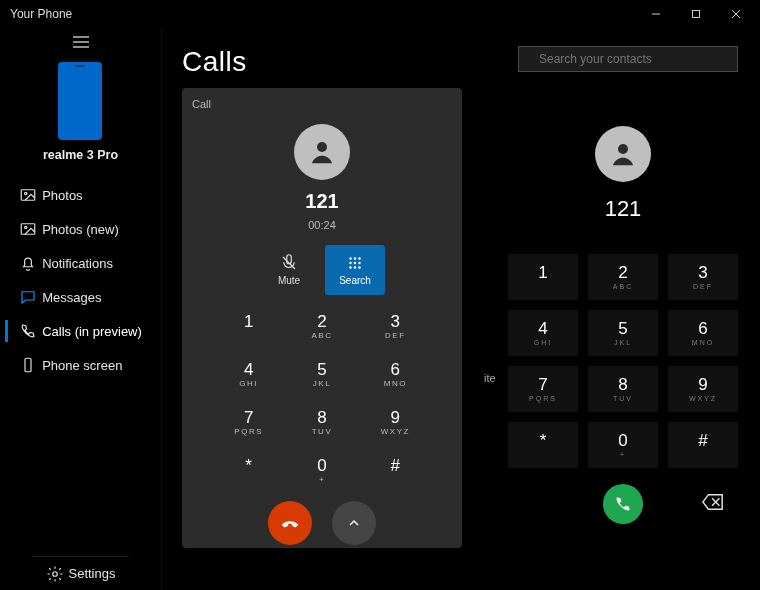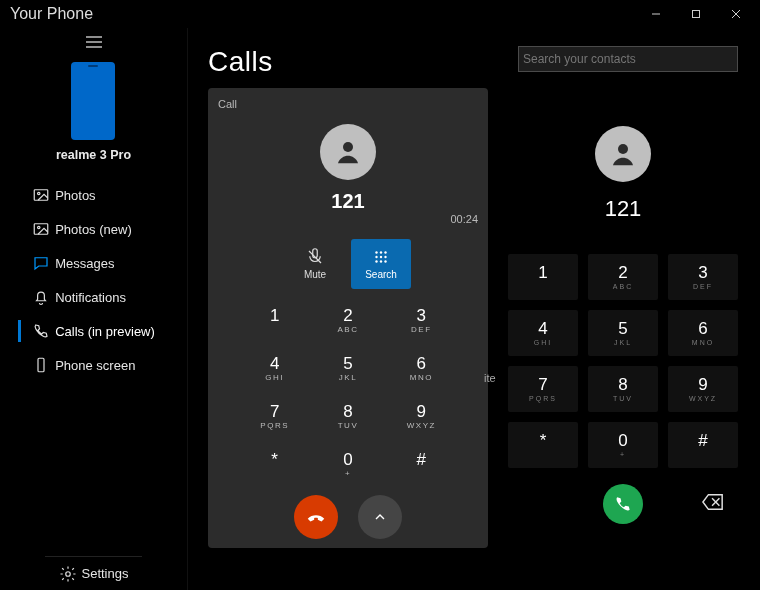--- a/index.html
+++ b/index.html
@@ -1,19 +1,19 @@
 <!DOCTYPE html>
 <html><head>
 <meta charset="utf-8">
 <style>
   * { box-sizing: border-box; margin: 0; padding: 0; font-family: "Segoe UI", Arial, sans-serif; }
   html, body { width: 760px; height: 590px; background: #000; color: #fff; overflow: hidden; }
 
   
-  .titlebar { height: 28px; background: #000; display: flex; align-items: center; padding: 0 4px 0 10px; font-size: 16px; color: #ddd; }
+  .titlebar { height: 28px; background: #000; display: flex; align-items: center; padding: 0 4px 0 10px; font-size: 12px; color: #ddd; }
   .titlebar .title { flex: 1; }
   .titlebar .winbtn { width: 40px; height: 28px; display: flex; align-items: center; justify-content: center; color: #ccc; }
   .titlebar .winbtn svg { width: 10px; height: 10px; }
 
   
   .main { display: flex; height: calc(590px - 28px); }
 
   
   .sidebar { width: 190px; background: #000; display: flex; flex-direction: column; border-right: 1px solid #111; align-items: center; }
   .hamburger { padding: 6px 14px; height: 28px; color: #ccc; }
@@ -23,52 +23,52 @@
   .device-name { font-size: 12.5px; font-weight: 600; color: #eaeaea; }
   .nav { margin-top: 8px; }
   .nav-item { display:flex; align-items:center; gap:5px; height:34px; padding:0 14px; font-size:13px; color:#e6e6e6; position:relative; }
   .nav-item.active { color:#fff; }
   .nav-item.active::before { content:""; position:absolute; left:0; top:6px; bottom:6px; width:3px; background:#0078d4; }
   .nav-item .icon { width:18px; height:18px; display:flex; align-items:center; justify-content:center; color:#ddd; flex-shrink:0;}
   .sidebar-footer { margin-top:auto; }
   .sidebar-footer .nav-item { border-top:1px solid #222; }
 
   
-  .content { flex:1; display:flex; background:#000; position:relative; }
+  .content { flex:1; display:flex; background:#000; position:relative;gap:26px; }
   .left-pane { flex:0 0 310px; padding:18px 10px 10px 20px; position:relative; }
   .left-pane h1 { font-weight:300; font-size:28px; letter-spacing:0.5px; margin-bottom:10px; }
 
   
   .call-card { width: 280px; height: 460px; background:#2c2c2c; border-radius:4px; padding:10px 10px 14px; box-shadow:0 4px 14px rgba(0,0,0,.5); }
   .call-card .label { font-size:11px; color:#b9b9b9; }
   .avatar { width:56px; height:56px; border-radius:50%; background:#bfbfbf; margin:14px auto 10px; display:flex; align-items:center; justify-content:center; }
   .avatar svg { width:30px; height:30px; color:#2c2c2c; }
   .call-number { text-align:center; font-size:20px; font-weight:600; }
-  .call-timer  { text-align:right; font-size:11px; color:#bbb; }
+  .call-timer  { text-align:center; font-size:11px; color:#bbb; margin-top:6px; }
 
   .action-row { display:flex; justify-content:center; gap:6px; margin-top:14px;align-items:center; }
   .action { width:60px; height:50px; display:flex; flex-direction:column; align-items:center; justify-content:center; gap:3px; font-size:10px; color:#ddd; border-radius:3px; }
   .action.selected { background:#0a6ab0; color:#fff; }
   .action svg { width:18px; height:18px; }
 
   .keypad { width:220px; margin:10px auto 0; display:grid; grid-template-columns:repeat(3,1fr); gap:6px 0; text-align:center; }
   .key { height:42px; display:flex; flex-direction:column; align-items:center; justify-content:center; }
   .key .digit { font-size:17px; color:#fff; }
   .key .sub   { font-size:8px; letter-spacing:1.5px; color:#bbb; margin-top:-1px; }
 
   .bottom-row { display:flex; justify-content:center; gap:20px; margin-top:10px; }
   .circle-btn { width:44px; height:44px; border-radius:50%; display:flex; align-items:center; justify-content:center; }
   .circle-btn.end { background:#d83b01; }
   .circle-btn.end svg { color:#fff; width:22px; height:22px; }
   .circle-btn.more { background:#454545; }
   .circle-btn.more svg { color:#fff; width:16px; height:16px; }
 
   
   .right-pane { flex:1; padding:18px 22px 10px 10px; position:relative; display:flex; flex-direction:column; align-items:center;}
-  .search { width:100%; max-width:220px; align-self:flex-end; height:26px; background:#1d1d1d; border:1px solid #4a4a4a; color:#bbb; font-size:12px; padding:0 4px; margin-bottom:40px; }
+  .search { width:100%; max-width:220px; align-self:flex-end; height:26px; background:#1d1d1d; border:1px solid #4a4a4a; color:#bbb; font-size:12px; padding:0 20px; margin-bottom:40px; }
   .right-pane .avatar { background:#bfbfbf; }
   .dial-number { font-size:22px; font-weight:400; text-align:center; margin-top:4px; }
 
   .dialpad { width:230px; margin:32px auto 0; display:grid; grid-template-columns:repeat(3,1fr); gap:10px 10px; }
   .dkey { height:46px; background:#111; display:flex; flex-direction:column; align-items:center; justify-content:center; border-radius:2px;}
   .dkey .digit { font-size:17px; color:#fff; line-height:1; }
   .dkey .sub { font-size:7px; letter-spacing:2px; color:#7a7a7a; margin-top:2px; }
 
   .dial-actions { width:230px; display:flex; align-items:center; justify-content:center; gap:48px; margin-top:16px; position:relative;}
   .dial-btn { width:40px; height:40px; border-radius:50%; background:#1ea651; display:flex; align-items:center; justify-content:center; }
@@ -132,34 +132,34 @@
             <svg viewBox="0 0 24 24" fill="none" stroke="currentColor" stroke-width="1.6">
               <rect x="3" y="5" width="18" height="14" rx="1"></rect>
               <circle cx="9" cy="10" r="1.6"></circle>
               <path d="M21 16l-5-5-8 8"></path>
             </svg>
           </span>
         <span>Photos (new)</span>
       </div>
       <div class="nav-item">
         <span class="icon">
+            <svg viewBox="0 0 24 24" fill="none" stroke="currentColor" stroke-width="1.6">
+              <path d="M6 17h12l-1.5-2V10a4.5 4.5 0 0 0-9 0v5L6 17z"></path>
+              <path d="M10 20a2 2 0 0 0 4 0"></path>
+            </svg>
+          </span>
+        <span>Notifications</span>
+      </div>
+      <div class="nav-item">
+        <span class="icon">
             <svg viewBox="0 0 24 24" fill="none" stroke="#0099ff" stroke-width="1.6">
               <path d="M4 5h16v11H9l-5 4V5z"></path>
             </svg>
           </span>
         <span>Messages</span>
-      </div>
-      <div class="nav-item">
-        <span class="icon">
-            <svg viewBox="0 0 24 24" fill="none" stroke="currentColor" stroke-width="1.6">
-              <path d="M6 17h12l-1.5-2V10a4.5 4.5 0 0 0-9 0v5L6 17z"></path>
-              <path d="M10 20a2 2 0 0 0 4 0"></path>
-            </svg>
-          </span>
-        <span>Notifications</span>
       </div>
       <div class="nav-item active">
         <span class="icon">
             <svg viewBox="0 0 24 24" fill="none" stroke="currentColor" stroke-width="1.6">
               <path d="M5 4l4 1 1 4-2 2a12 12 0 0 0 5 5l2-2 4 1 1 4c-1 1-3 1-5 0a22 22 0 0 1-10-10c-1-2-1-4 0-5z"></path>
             </svg>
           </span>
         <span>Calls (in preview)</span>
       </div>
       <div class="nav-item">

